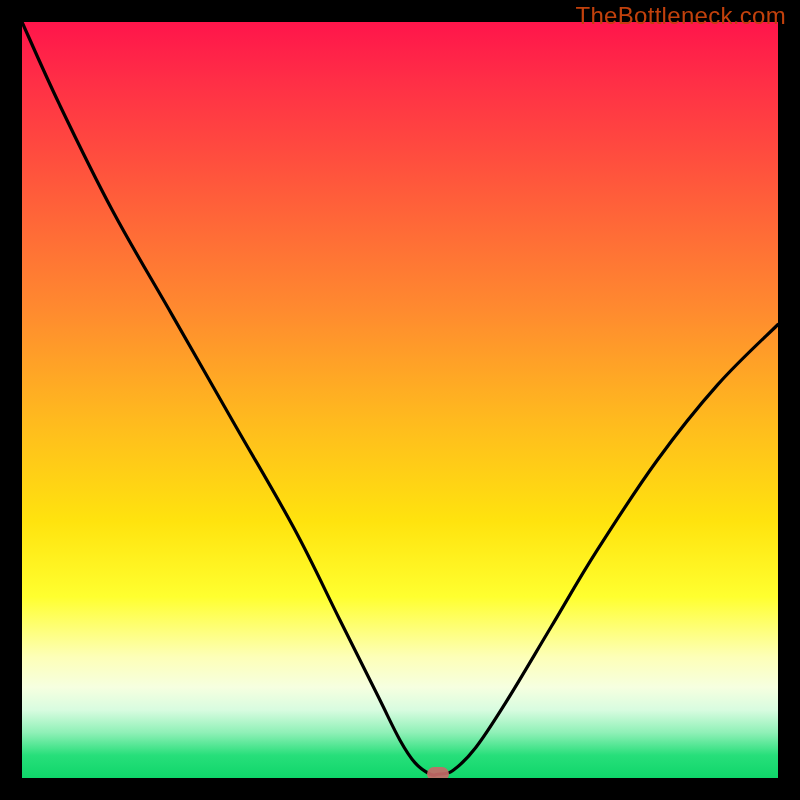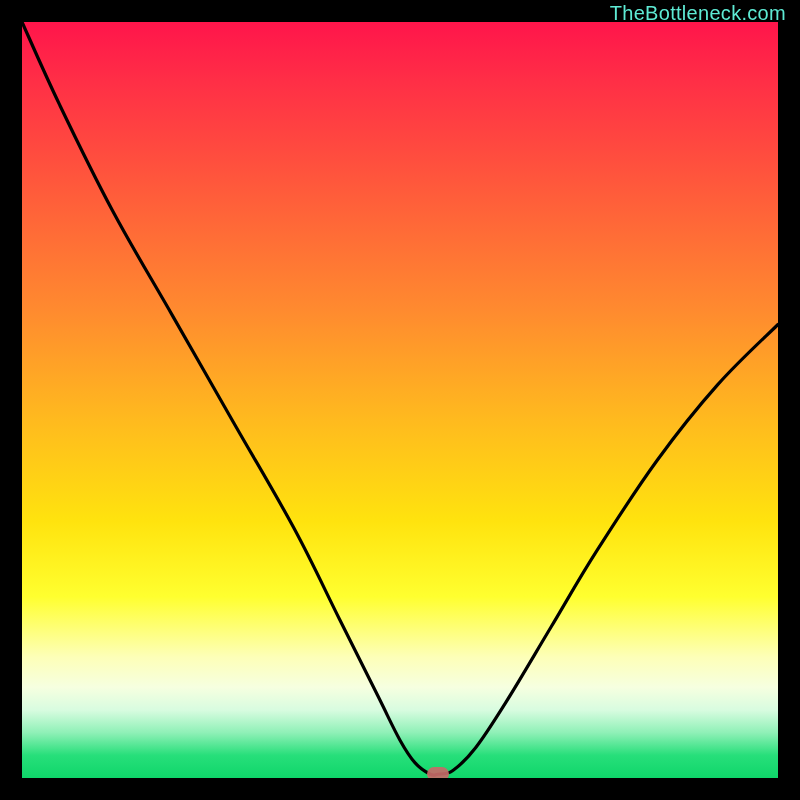--- a/index.html
+++ b/index.html
@@ -14,22 +14,22 @@
   .frame {
     position: relative;
     width: 800px;
     height: 800px;
     background: #000;
   }
   .watermark {
     position: absolute;
     top: 2px;
     right: 14px;
-    color: #5eead4;
-    font-size: 20px;
+    color: #c2410c;
+    font-size: 24px;
     font-weight: 500;
     letter-spacing: 0.3px;
     z-index: 10;
   }
   .plot-area {
     position: absolute;
     left: 22px;
     top: 22px;
     width: 756px;
     height: 756px;

